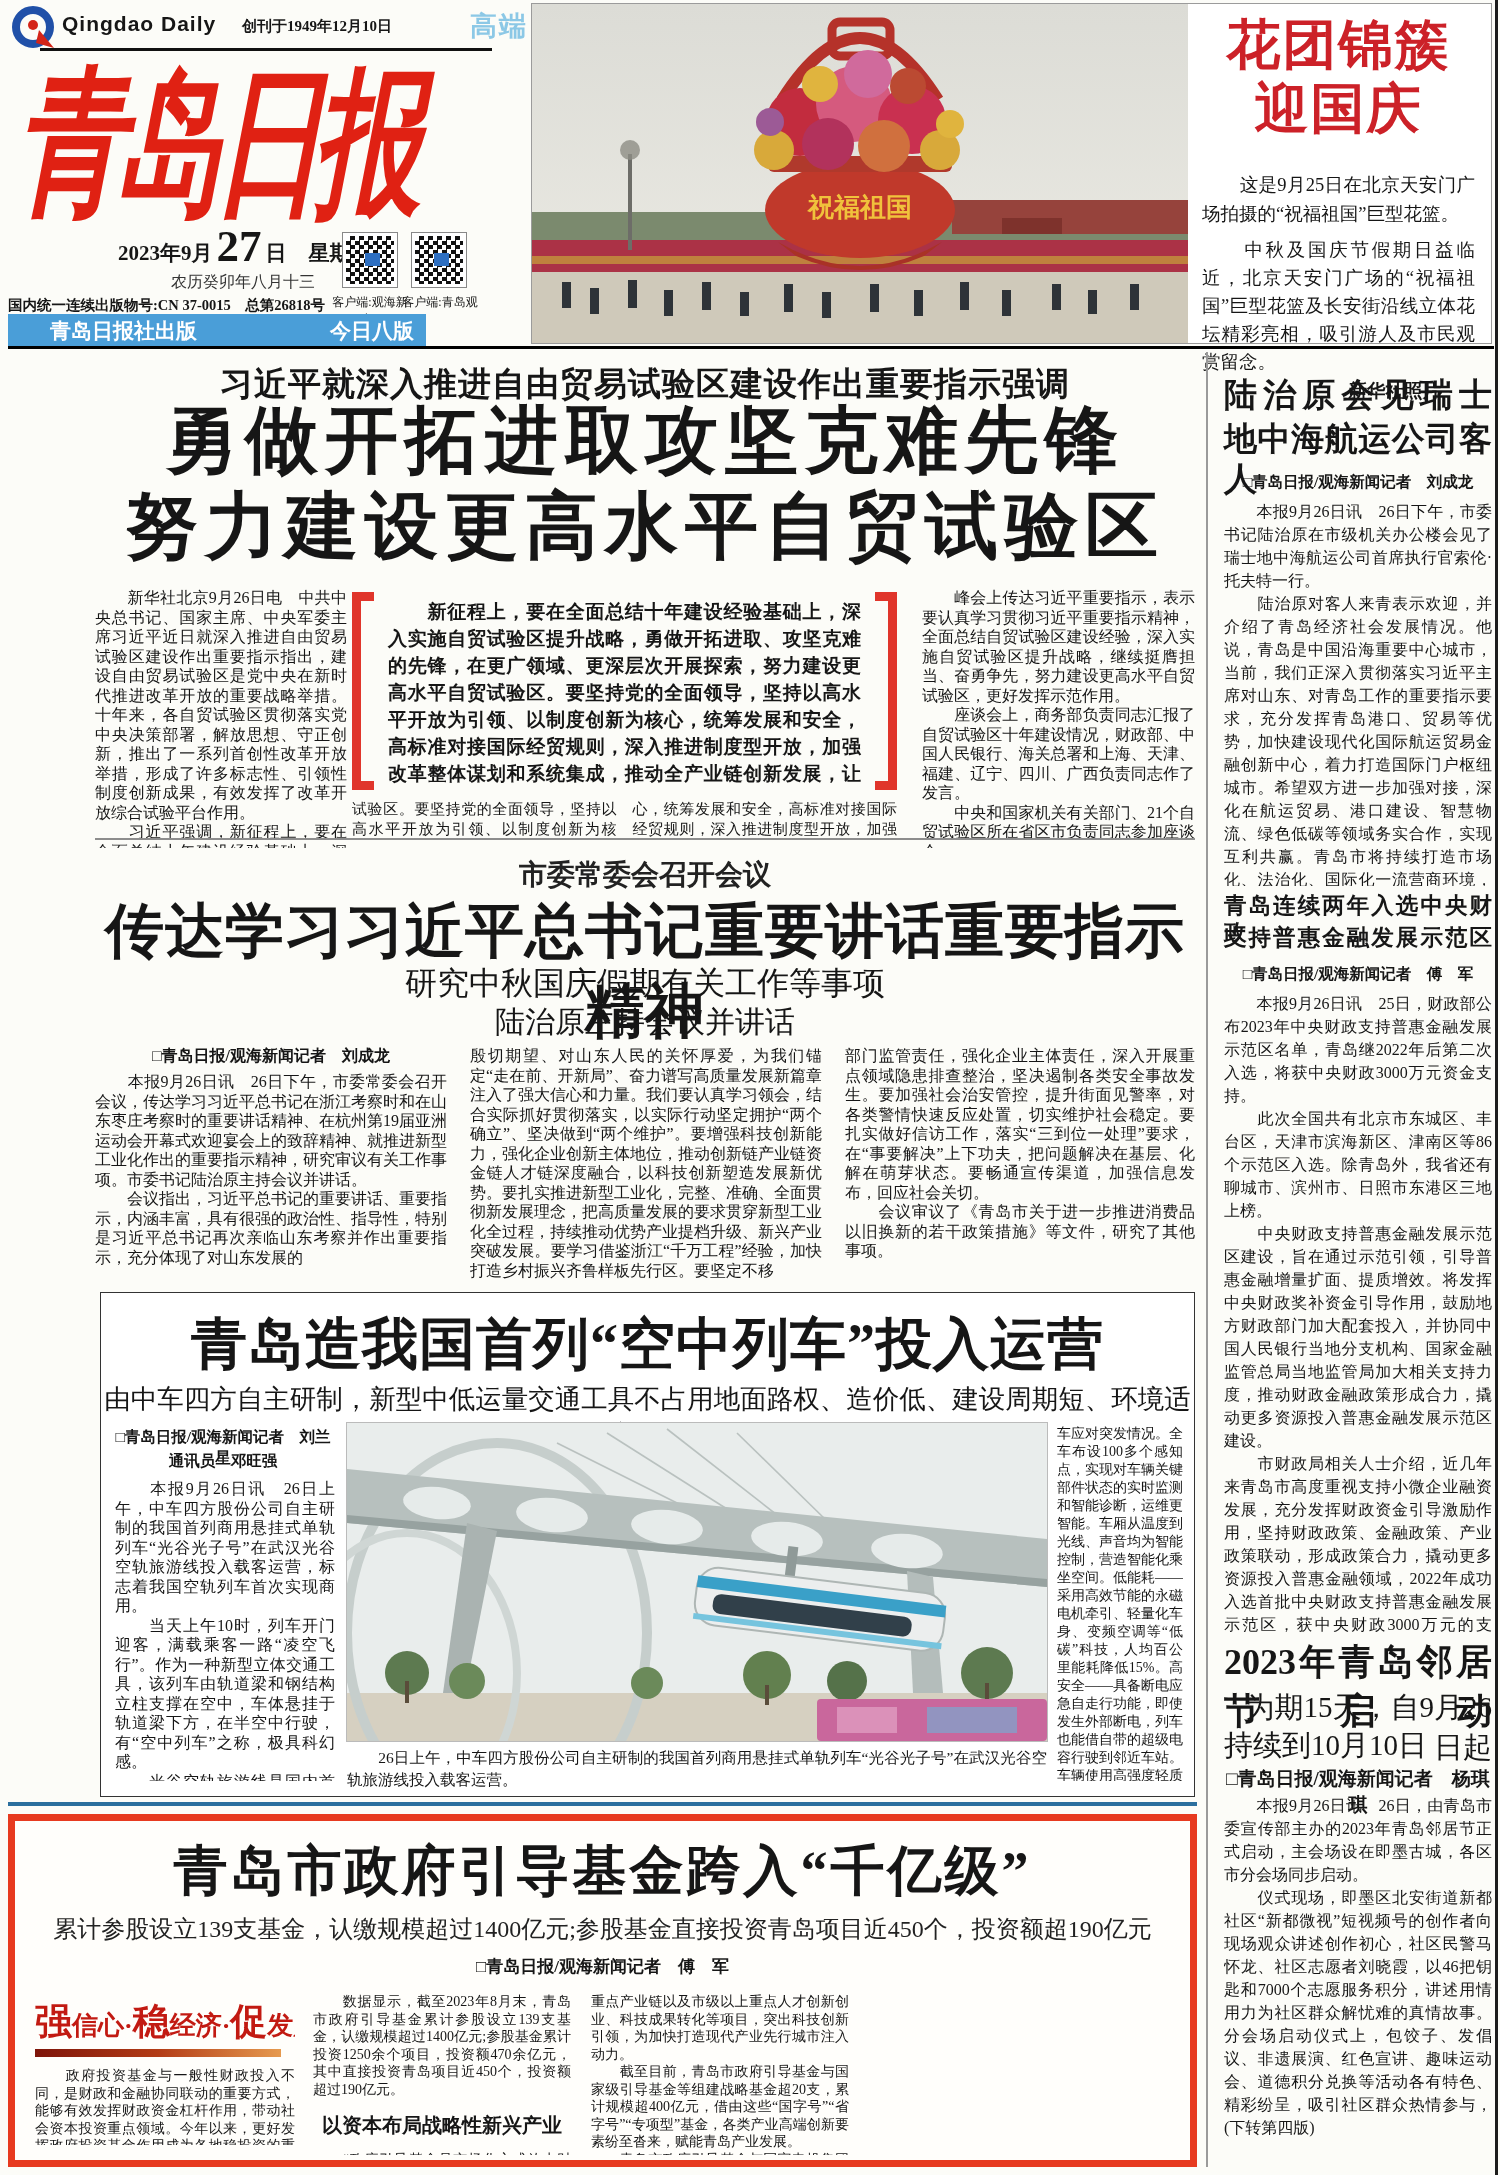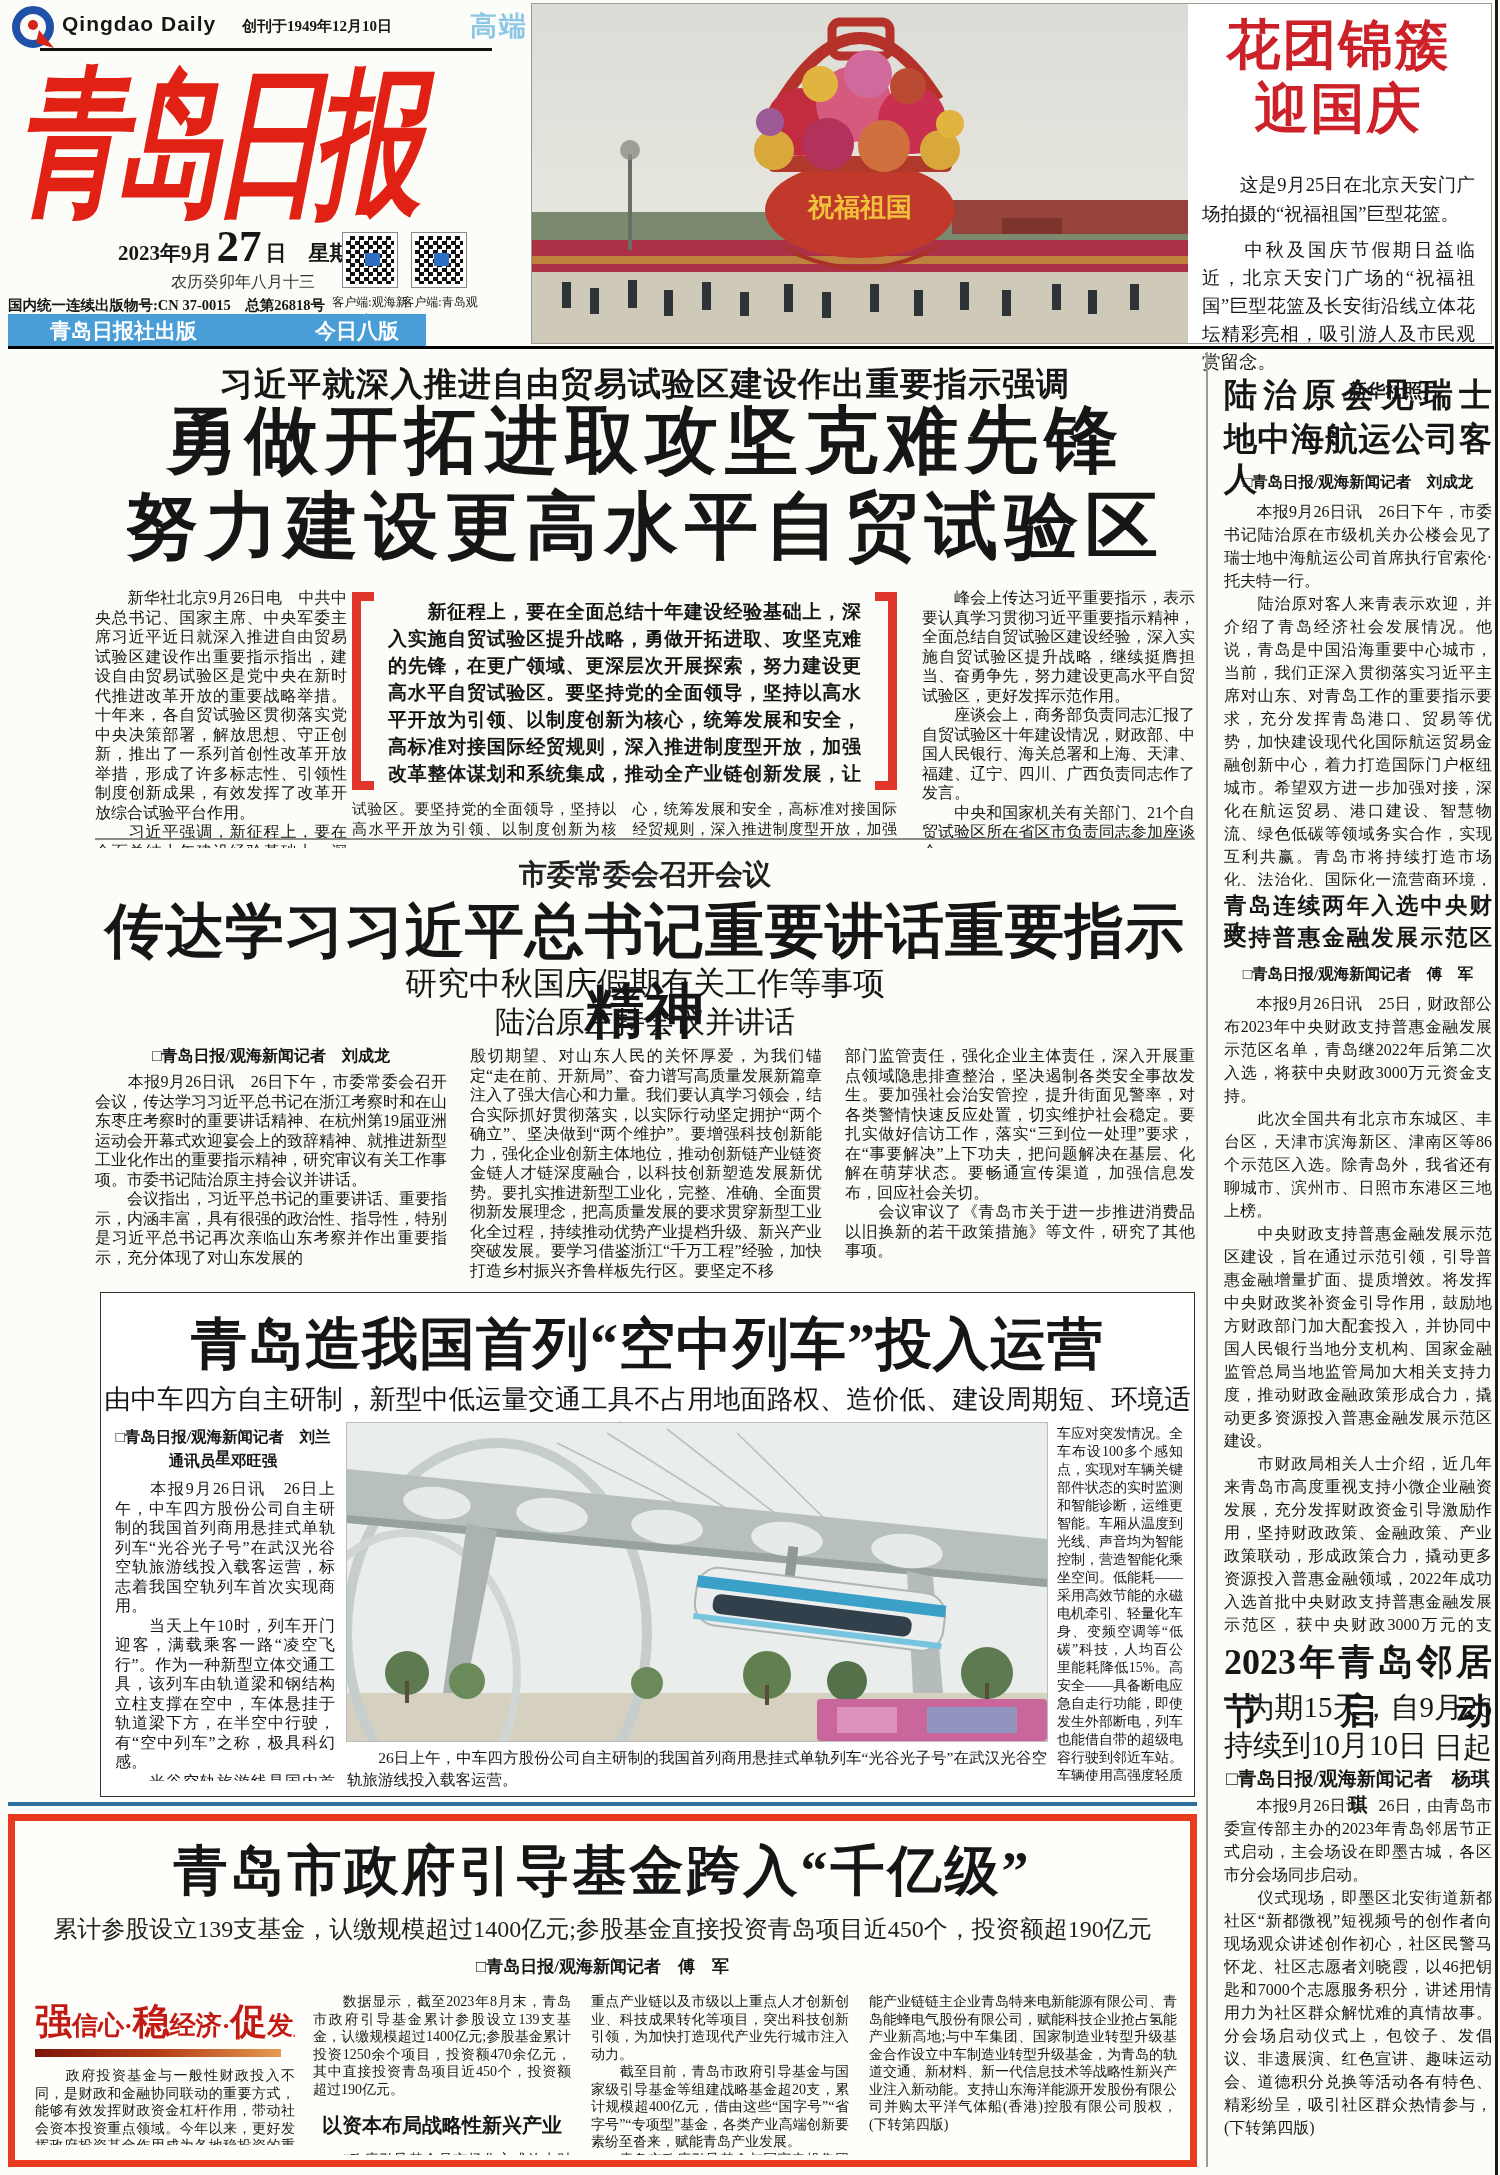--- a/index.html
+++ b/index.html
@@ -16,21 +16,21 @@
 #slogans{left:470px;top:8px;width:430px;display:flex;gap:34px;font-size:27px;font-weight:bold;color:#8cc8e6;letter-spacing:2px}
 #hdr-underline{left:40px;top:48px;width:452px;height:3px;background:#111}
 #masthead{left:18px;top:56px;width:660px;font-size:160px;font-weight:bold;color:#e02113;letter-spacing:-14px;line-height:1.1;transform:scaleX(.68) skewX(-2deg);transform-origin:left top;font-style:italic}
 #dateline{left:118px;top:226px;width:290px;display:flex;align-items:flex-end;gap:4px;font-weight:bold}
 #dateline .d1{font-size:21px}#dateline .d2{font-size:45px;line-height:.9}#dateline .d3{font-size:21px}#dateline .d4{font-size:21px;margin-left:18px}
 #lunar{left:118px;top:272px;width:250px;text-align:center;font-size:16px;color:#333}
 #issue{left:8px;top:296px;width:335px;font-size:14.5px;font-weight:bold}
 .qr{width:54px;height:54px;background:repeating-conic-gradient(#111 0% 25%,#fff 0% 50%) 0 0/9px 9px;border:3px solid #fff;outline:1px solid #888;position:absolute}
 .qr .qc{position:absolute;left:19px;top:17px;width:15px;height:13px;background:#2d6fc2}
 .qr-label{position:absolute;font-size:12px;width:80px;text-align:center}
-#bluebar{left:8px;top:314px;width:418px;height:34px;background:#4a9ed8;color:#fff;display:flex;align-items:center;justify-content:space-between;padding:0 27px 0 42px;font-size:21px;font-weight:bold;font-family:"Liberation Sans",sans-serif}
+#bluebar{left:8px;top:314px;width:418px;height:34px;background:#4a9ed8;color:#fff;display:flex;align-items:center;justify-content:space-between;padding:0 12px 0 42px;font-size:21px;font-weight:bold;font-family:"Liberation Sans",sans-serif}
 #photo-unit{left:531px;top:3px;width:961px;height:341px;border:1px solid #9b9b9b;display:flex;background:#fff}
 #flower-photo{width:656px;height:339px;flex:0 0 656px}
 #photo-text{flex:1;padding:10px 16px 8px 14px}
 #pt-title{text-align:center;font-size:54px;line-height:1.18;font-weight:bold;color:#cc2128;white-space:pre-line;letter-spacing:2px}
 #pt-p1,#pt-p2{font-size:18.5px;line-height:1.52;text-align:justify;white-space:pre-line;margin-top:8px}
 #pt-p1{margin-top:30px}
 #pt-credit{text-align:right;font-weight:bold;font-size:18.5px;padding-right:34px;margin-top:2px}
 #toprule{left:8px;top:346px;width:1486px;height:3px;background:#000}
 
 #lead-kicker{left:95px;top:362px;width:1100px;text-align:center;font-size:33px;font-weight:bold;letter-spacing:1px}
@@ -308,21 +308,20 @@
 　　正缘于此，青岛市政府引导基金持续发挥“四两拨千斤”作用，主动支持服务实体经济、培育区域发展新动能、吸引高端要素资源加速聚集，基金认缴规模跨入“千亿级”。</div>
     </div>
     <div class="abs" id="f-c2">
       <div class="bodytxt fcol">　　数据显示，截至2023年8月末，青岛市政府引导基金累计参股设立139支基金，认缴规模超过1400亿元;参股基金累计投资1250余个项目，投资额470余亿元，其中直接投资青岛项目近450个，投资额超过190亿元。</div>
       <div id="f-c2-sub">以资本布局战略性新兴产业</div>
       <div class="bodytxt fcol">　　“政府引导基金是市场化方式放大财政资金效能的探索，是一种产业政策工具。”市财政局相关人士介绍，青岛市政府引导基金主要投向24条</div>
     </div>
     <div class="abs bodytxt fcol" id="f-c3">重点产业链以及市级以上重点人才创新创业、科技成果转化等项目，突出科技创新引领，为加快打造现代产业先行城市注入动力。
 　　截至目前，青岛市政府引导基金与国家级引导基金等组建战略基金超20支，累计规模超400亿元，借由这些“国字号”“省字号”“专项型”基金，各类产业高端创新要素纷至沓来，赋能青岛产业发展。
 　　青岛市政府引导基金与国家电投集团联合发起设立中俄能源基金，是首支中俄两国合作设立的区域性基金，将有效激发“双循环”格局下青岛“双节点”城市新动能;与三峡资本、国家电投集团等央企合作设立新能源基金，投资青岛氢能与储</div>
-    <div class="abs bodytxt fcol" id="f-c4">能产业链链主企业青岛特来电新能源有限公司、青岛能蜂电气股份有限公司，赋能科技企业抢占氢能产业新高地;与中车集团、国家制造业转型升级基金合作设立中车制造业转型升级基金，为青岛的轨道交通、新材料、新一代信息技术等战略性新兴产业注入新动能。支持山东海洋能源开发股份有限公司并购太平洋气体船(香港)控股有限公司股权，　(下转第四版)</div>
   </div>
 
   <div class="abs" id="rail-divider"></div>
 
   <div class="abs railcol railh" id="ra-h1">陆治原会见瑞士</div>
   <div class="abs railcol railh" id="ra-h2">地中海航运公司客人</div>
   <div class="abs railcol" id="ra-byl">□青岛日报/观海新闻记者　刘成龙</div>
   <div class="abs railcol railtxt" id="ra-body">　　本报9月26日讯　26日下午，市委书记陆治原在市级机关办公楼会见了瑞士地中海航运公司首席执行官索伦·托夫特一行。
 　　陆治原对客人来青表示欢迎，并介绍了青岛经济社会发展情况。他说，青岛是中国沿海重要中心城市，当前，我们正深入贯彻落实习近平主席对山东、对青岛工作的重要指示要求，充分发挥青岛港口、贸易等优势，加快建设现代化国际航运贸易金融创新中心，着力打造国际门户枢纽城市。希望双方进一步加强对接，深化在航运贸易、港口建设、智慧物流、绿色低碳等领域务实合作，实现互利共赢。青岛市将持续打造市场化、法治化、国际化一流营商环境，支持企业在青更好发展。
 　　索伦·托夫特介绍了地中海航运公司业务布局情况。他说，青岛开放优势明显，港口条件优越，对投资青岛充满信心，将充分发挥自身优势，加大在青投资力度，深化拓展合作领域，助力青岛建设国际门户枢纽城市。

